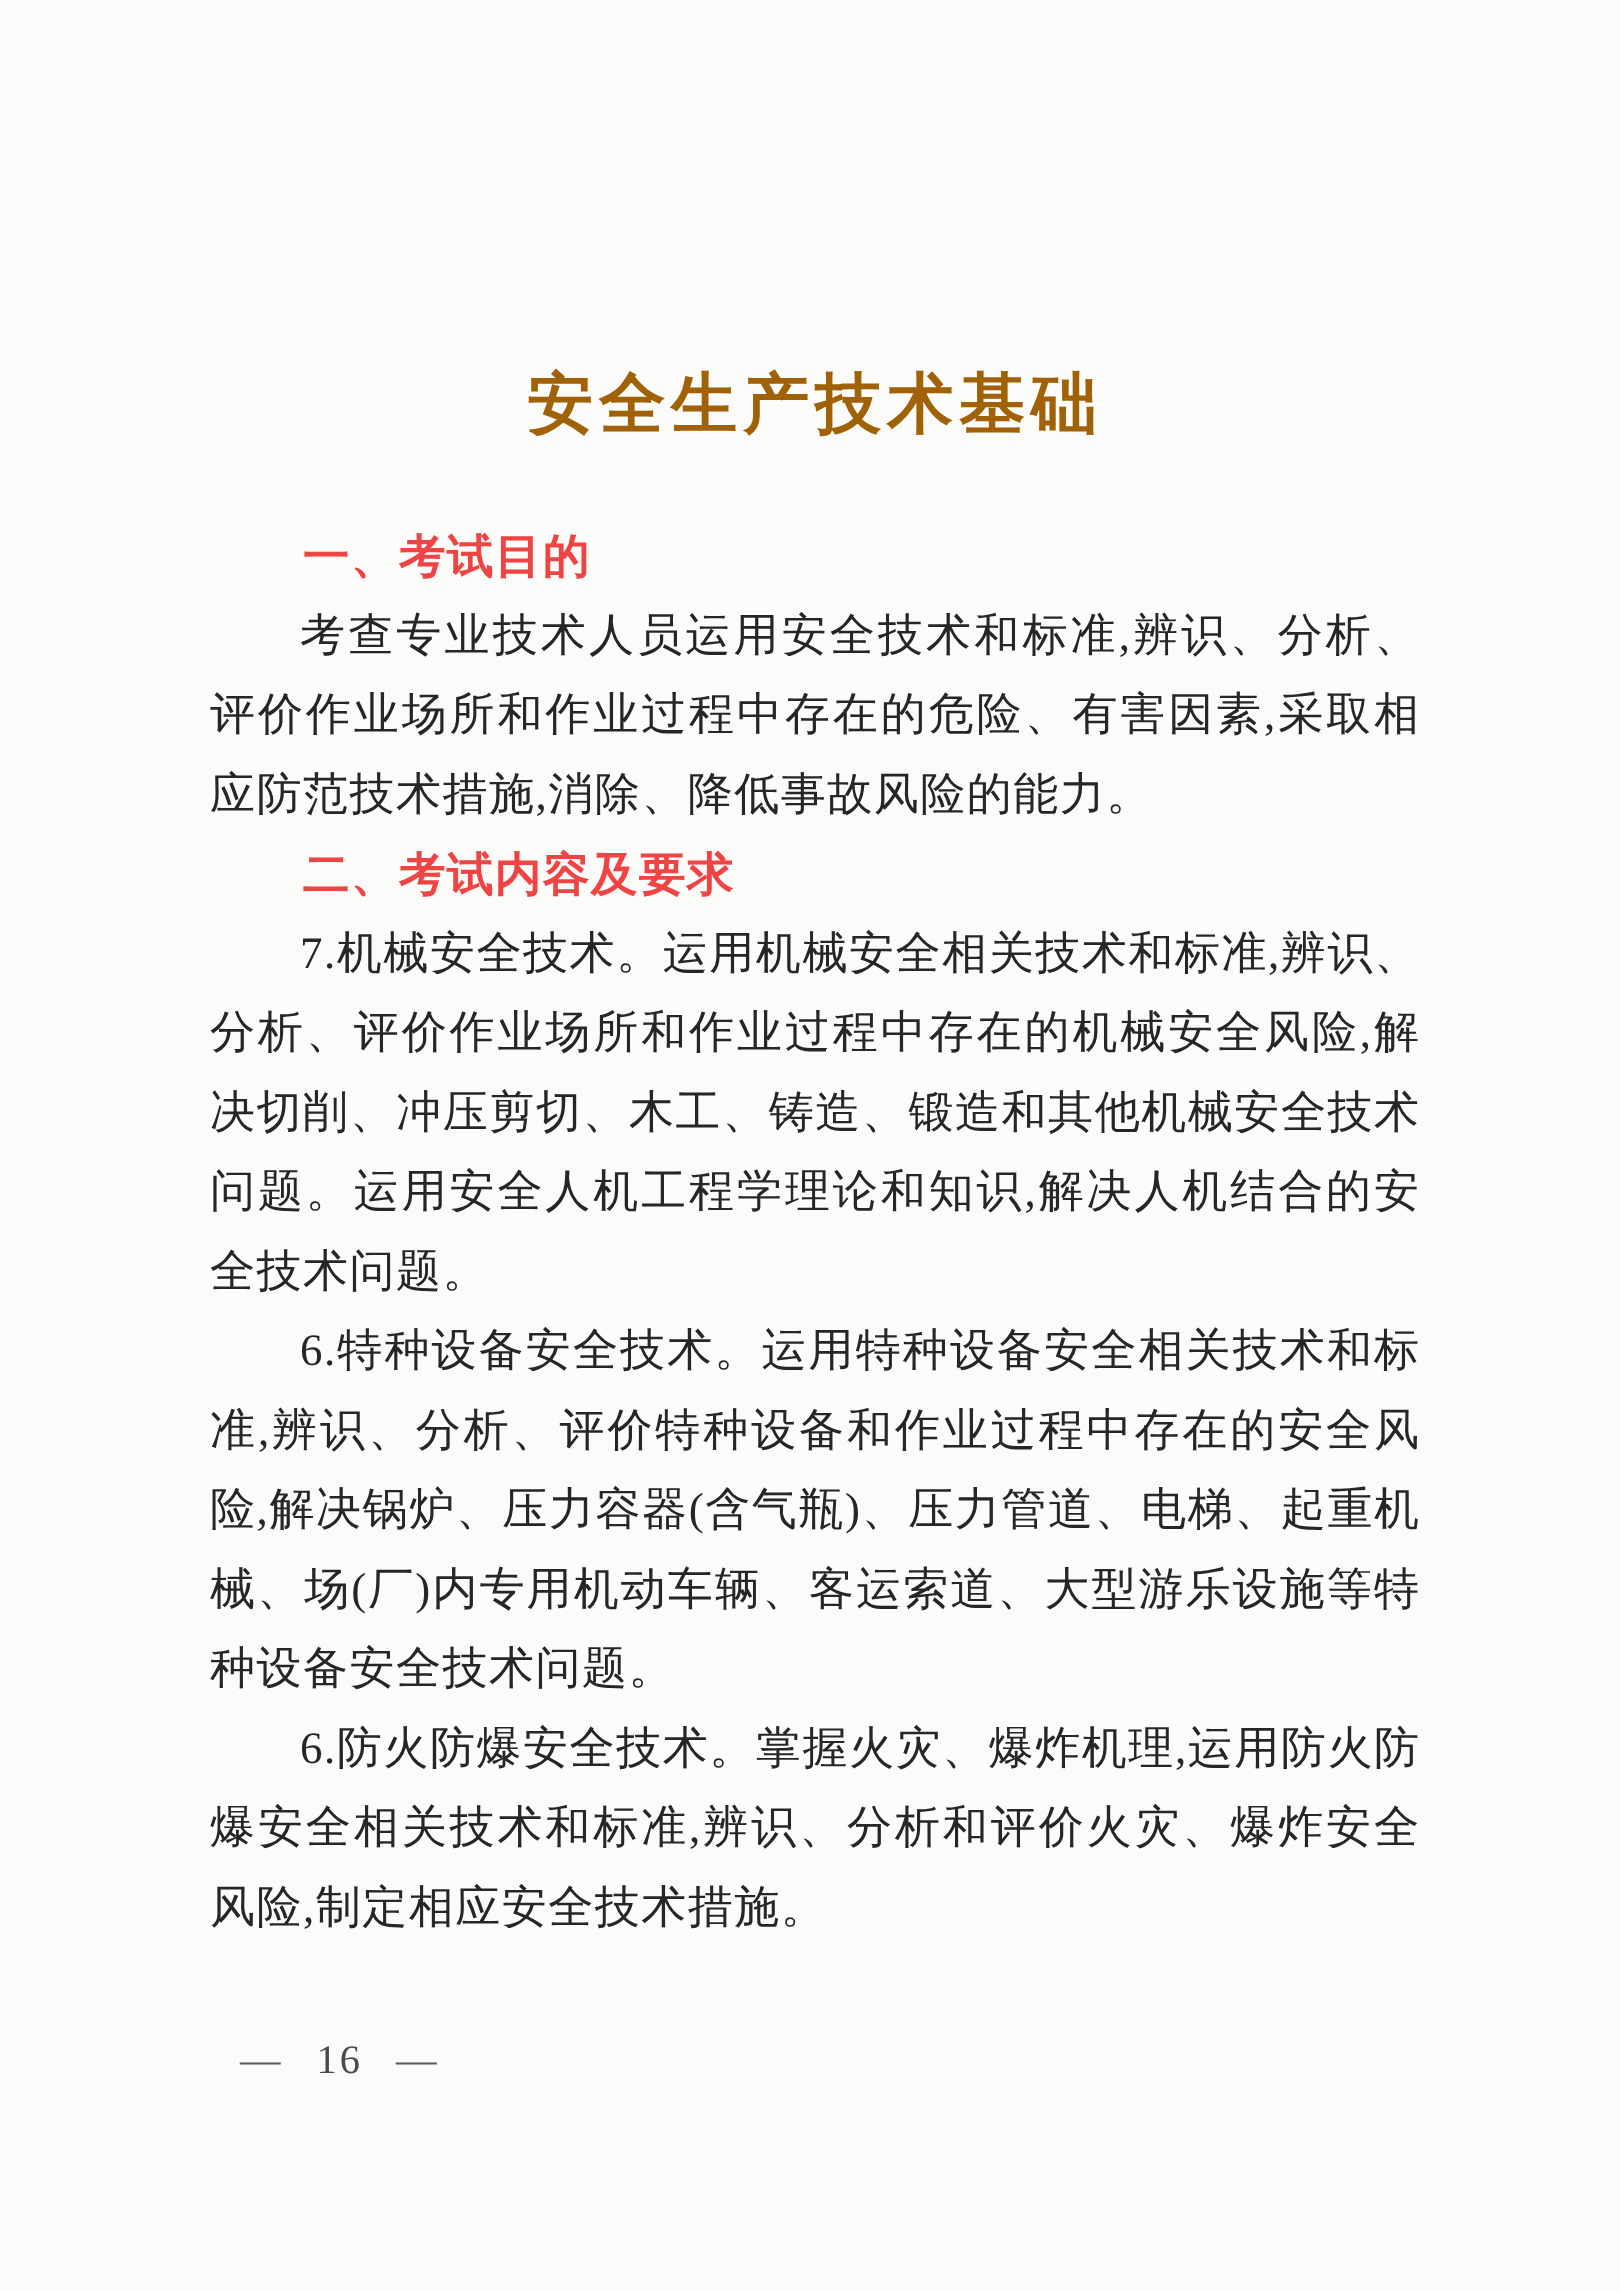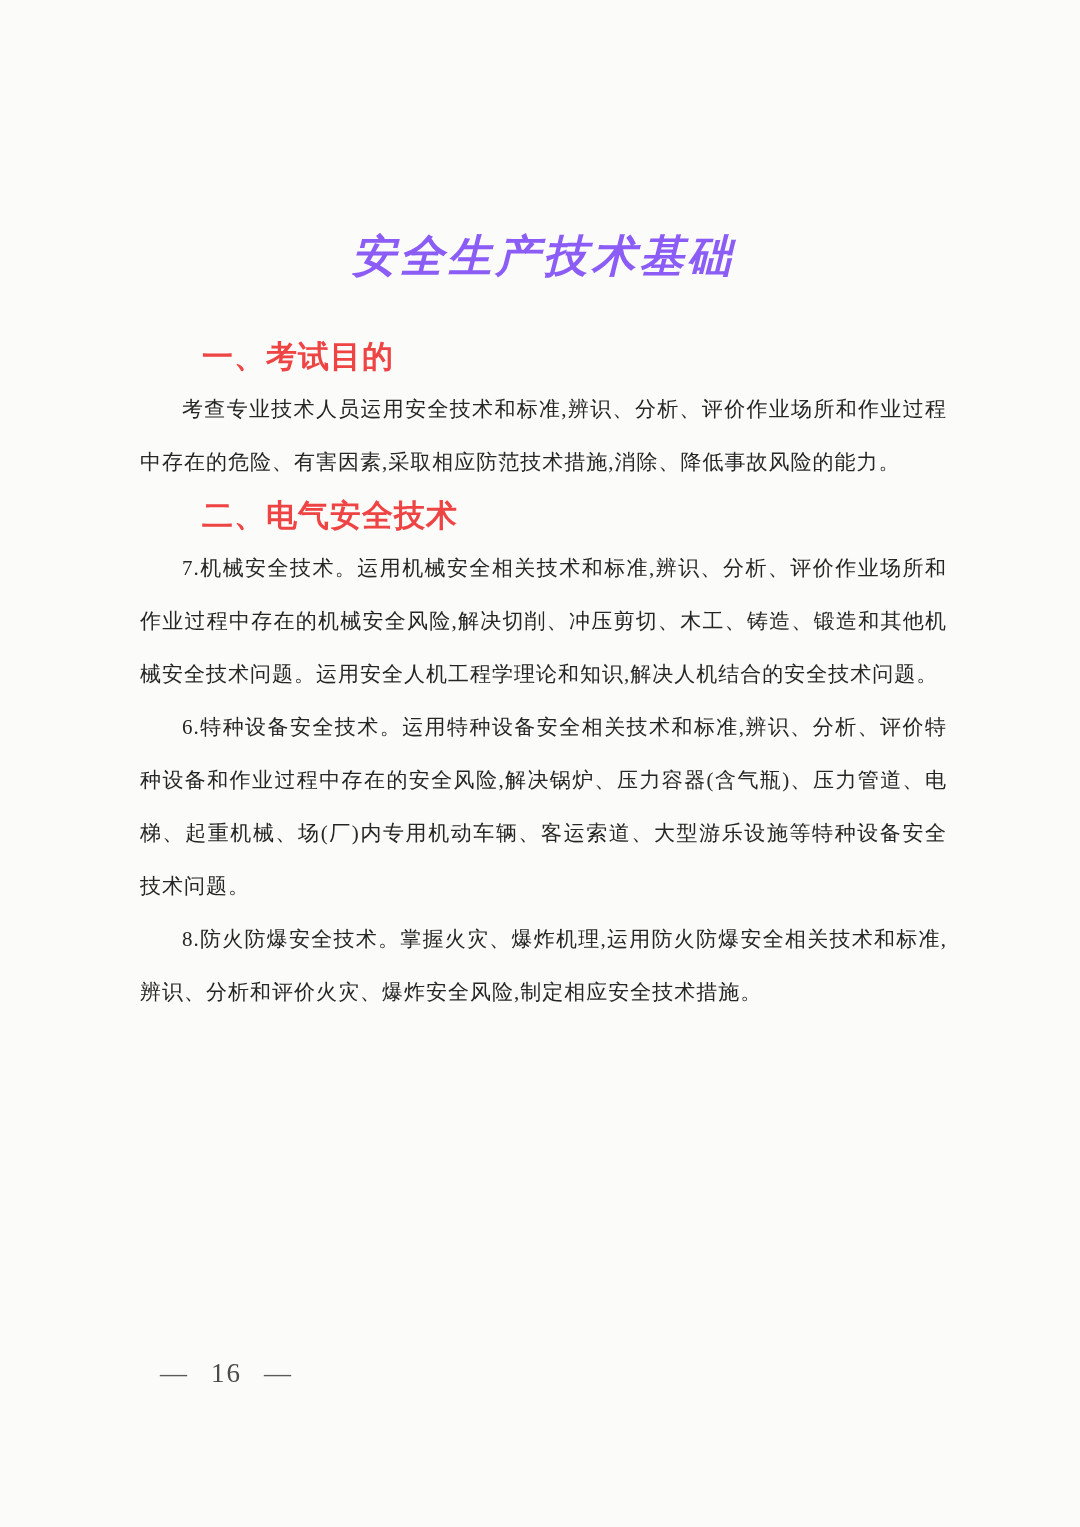--- a/index.html
+++ b/index.html
@@ -18,36 +18,35 @@
   .doc {
     padding: 228px 133px 0 140px;
   }
   .doc-title {
     font-family: "Liberation Sans", "DejaVu Sans", sans-serif;
     font-weight: 700;
     font-size: 44px;
     line-height: 52px;
     text-align: center;
     letter-spacing: 4px;
-    margin: 2px 0 48px 0;
-    color: #8b5cf6;
-    font-style: italic;
+    margin: 16px 0 48px 0;
+    color: #a16207;
   }
   .section-heading {
     font-family: "Liberation Sans", "DejaVu Sans", sans-serif;
     font-weight: 700;
     font-size: 31px;
     line-height: 53px;
     margin: 0;
     text-indent: 2em;
     letter-spacing: 1px;
     color: #ef4444;
   }
   .body-para {
-    font-size: 21px;
+    font-size: 30px;
     line-height: 53px;
     margin: 0;
     text-indent: 2em;
     text-align: justify;
     letter-spacing: 1px;
     color: #262626;
   }
   .page-footer {
     position: absolute;
     left: 160px;
@@ -67,28 +66,28 @@
 <body>
 
 <div class="doc">
 
   <h1 class="doc-title">安全生产技术基础</h1>
 
   <h2 class="section-heading">一、考试目的</h2>
 
   <p class="body-para">考查专业技术人员运用安全技术和标准,辨识、分析、评价作业场所和作业过程中存在的危险、有害因素,采取相应防范技术措施,消除、降低事故风险的能力。</p>
 
-  <h2 class="section-heading">二、电气安全技术</h2>
+  <h2 class="section-heading">二、考试内容及要求</h2>
 
   <p class="body-para">7.机械安全技术。运用机械安全相关技术和标准,辨识、分析、评价作业场所和作业过程中存在的机械安全风险,解决切削、冲压剪切、木工、铸造、锻造和其他机械安全技术问题。运用安全人机工程学理论和知识,解决人机结合的安全技术问题。</p>
 
 
   <p class="body-para">6.特种设备安全技术。运用特种设备安全相关技术和标准,辨识、分析、评价特种设备和作业过程中存在的安全风险,解决锅炉、压力容器(含气瓶)、压力管道、电梯、起重机械、场(厂)内专用机动车辆、客运索道、大型游乐设施等特种设备安全技术问题。</p>
 
-  <p class="body-para">8.防火防爆安全技术。掌握火灾、爆炸机理,运用防火防爆安全相关技术和标准,辨识、分析和评价火灾、爆炸安全风险,制定相应安全技术措施。</p>
+  <p class="body-para">6.防火防爆安全技术。掌握火灾、爆炸机理,运用防火防爆安全相关技术和标准,辨识、分析和评价火灾、爆炸安全风险,制定相应安全技术措施。</p>
 
 </div>
 
 <div class="page-footer">
   <span class="dash">—</span>
   <span>16</span>
   <span class="dash">—</span>
 </div>
 
 </body></html>

